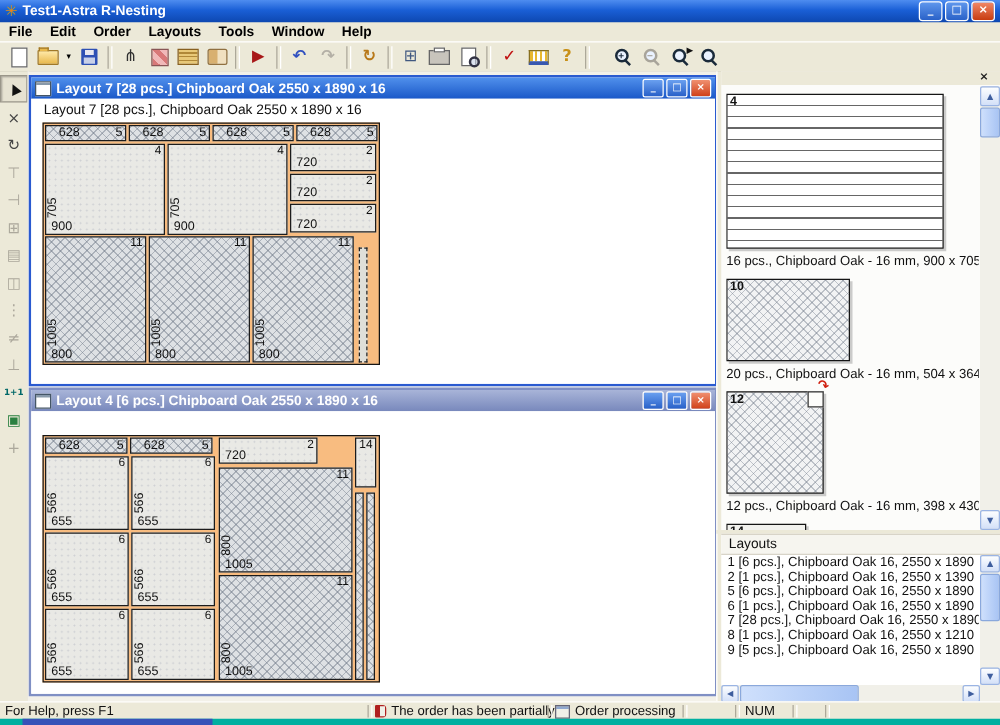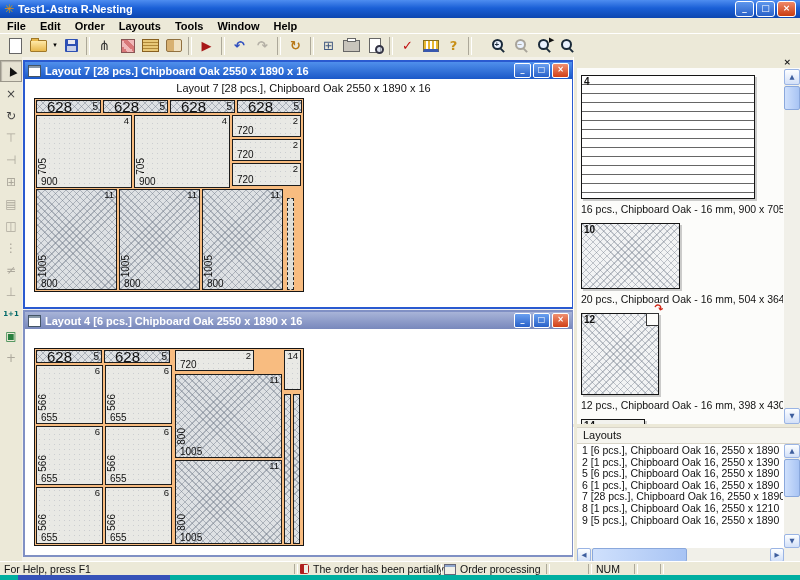--- a/index.html
+++ b/index.html
@@ -62,34 +62,34 @@
   .mdiwin{position:absolute;background:#fff;border:2px solid #2A5AD0;}
   .mdiwin.inactive{border-color:#8090C4;}
   .mtitle{height:17px;display:flex;align-items:center;color:#fff;font-weight:bold;font-size:11px;padding:0 3px;
     background:linear-gradient(180deg,#5090EC,#1A58C8);white-space:nowrap;overflow:hidden;}
   .inactive .mtitle{background:linear-gradient(180deg,#A8B4D8,#7888BC);}
   .micon{width:11px;height:10px;background:#fff;border:1px solid #456;margin-right:4px;box-shadow:inset 0 2px 0 #89A;flex:none;}
   .cbtns{margin-left:auto;display:flex;gap:2px;}
   .cbtn{width:15px;height:13px;border:1px solid #fff;border-radius:2px;background:linear-gradient(#6AA0F0,#2860C8);
     color:#fff;font-size:8px;line-height:11px;text-align:center;font-family:"DejaVu Sans",sans-serif;flex:none;}
   .cbtn.close{background:linear-gradient(#F09070,#D04018);}
-  .mclient{position:absolute;left:0;top:17px;right:0;bottom:0;background:#fff;overflow:hidden;text-align:center;}
+  .mclient{position:absolute;left:0;top:17px;right:0;bottom:0;background:#fff;overflow:hidden;}
   .shlabel{padding:3px 0 0 10px;font-size:11px;color:#111;}
   .sheet{position:absolute;left:9px;top:19px;background:#F8BC80;border:1px solid #151515;}
 
   .panel{position:absolute;border:1px solid #1C1C1C;box-sizing:border-box;background:#E9E9E5;}
   .panel.plain{background-color:#E9E9E5;background-image:radial-gradient(rgba(100,110,140,.22) 0.5px,transparent 1px);background-size:5px 5px;}
   .panel.hatch{background-color:#DEE1E4;
     background-image:repeating-linear-gradient(45deg,rgba(110,120,135,.45) 0 1px,transparent 1px 5px),
                      repeating-linear-gradient(135deg,rgba(110,120,135,.45) 0 1px,transparent 1px 5px);}
   .panel.ghost{background:#DFDFD9;border:1px dashed #222;}
   .pn{position:absolute;top:-1px;right:2px;font-size:9.5px;color:#111;}
   .pb{position:absolute;bottom:0;left:4px;font-size:10px;color:#111;}
   .pl{position:absolute;left:0;bottom:12px;font-size:10px;color:#111;writing-mode:vertical-rl;transform:rotate(180deg);}
-  .plbl{position:absolute;left:10px;top:0;font-size:15px;color:#111;line-height:11px;}
+  .plbl{position:absolute;left:10px;top:0;font-size:10px;color:#111;line-height:11px;}
   .pr{position:absolute;right:2px;top:0;font-size:10px;color:#111;line-height:11px;}
 
   
   .vsplit{position:absolute;left:573px;top:57px;width:4px;bottom:19px;background:#ECE9D8;border-left:1px solid #fff;}
   .rightpanel{position:absolute;left:577px;top:57px;width:223px;height:367px;background:#FCFCFA;}
   .rp-head{height:11px;position:relative;background:#ECE9D8;}
   .rp-close{position:absolute;right:9px;top:0;font-size:9px;font-weight:bold;color:#222;line-height:10px;font-family:"DejaVu Sans",sans-serif;}
   .rp-body{position:absolute;left:4px;top:12px;right:17px;bottom:0;overflow:hidden;}
   .part{margin-top:6px;}
   .pbox{position:relative;border:1px solid #151515;background:#fff;box-shadow:2px 2px 0 rgba(130,130,130,.4);}

